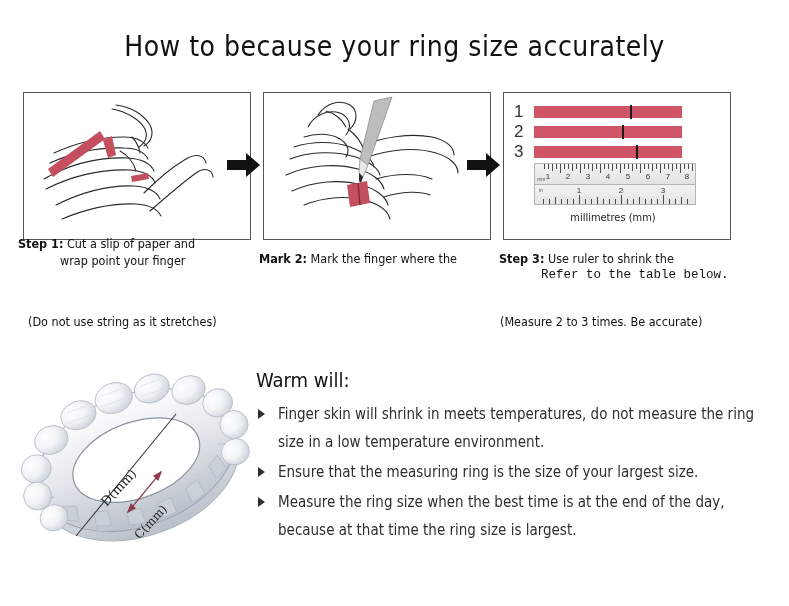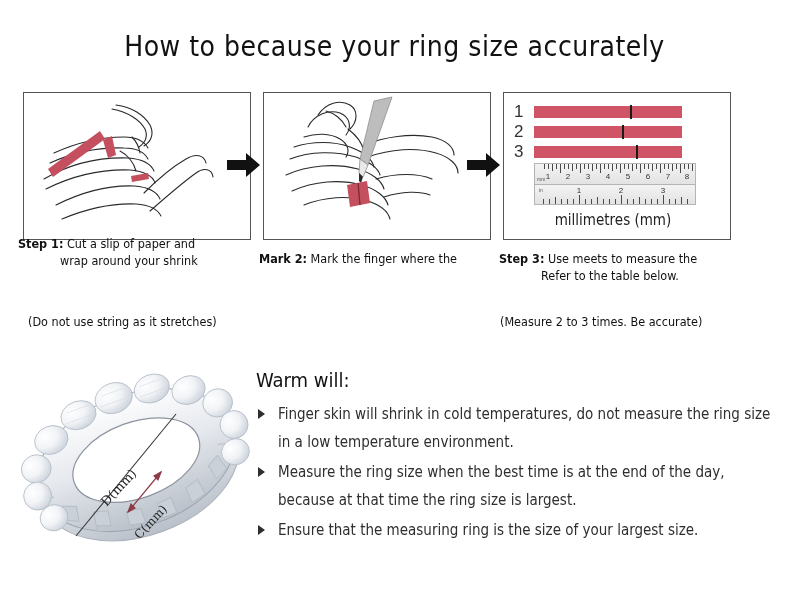--- a/index.html
+++ b/index.html
@@ -121,36 +121,36 @@
     color: #555;
     font-family: "Liberation Sans", sans-serif;
   }
 
   #mm-label {
     position: absolute;
     left: 0;
     right: 8px;
     top: 118px;
     text-align: center;
-    font-size: 15px;
+    font-size: 11px;
     color: #222;
     font-family: "DejaVu Sans Condensed", "Liberation Sans Narrow", "Liberation Sans", sans-serif;
   }
 
   
   .caption {
     position: absolute;
     font-size: 12.5px;
     line-height: 17px;
     color: #111;
     font-family: "DejaVu Sans Condensed", "Liberation Sans Narrow", "Liberation Sans", sans-serif;
   }
   .caption .lead { font-weight: bold; }
   .caption .line2 { display: block; padding-left: 42px; }
-  .caption .line3 { display: block; padding-left: 42px; }
+  .caption .line3 { display: block; padding-left: 42px; font-family: Liberation Mono, monospace; }
   .caption b { font-weight: bold; }
 
   #caption-1 { left: 18px;  top: 235px; width: 238px; }
   #caption-2 { left: 259px; top: 250px; width: 238px; }
   #caption-3 { left: 499px; top: 250px; width: 280px; }
 
   .note {
     position: absolute;
     font-size: 12.5px;
     color: #111;
@@ -404,29 +404,29 @@
       <span class="rlabel" style="left:86px; top:2px;">2</span>
       <span class="rlabel" style="left:128px; top:2px;">3</span>
     </div>
   </div>
 
   <div id="mm-label">millimetres (mm)</div>
 </div>
 
 <div class="caption" id="caption-1">
   <span class="lead">Step 1:</span><span> Cut a slip of paper and</span>
-  <span class="line2">wrap around your shrink</span>
+  <span class="line2">wrap point your finger</span>
 </div>
 
 <div class="caption" id="caption-2">
   <span class="lead">Mark 2:</span><span> Mark the finger where the</span>
 </div>
 
 <div class="caption" id="caption-3">
-  <span class="lead">Step 3:</span><span> Use meets to measure the</span>
+  <span class="lead">Step 3:</span><span> Use ruler to shrink the</span>
   <span class="line3">Refer to the table below.</span>
 </div>
 
 <div class="note" id="note-1">(Do not use string as it stretches)</div>
 <div class="note" id="note-3">(Measure 2 to 3 times. Be accurate)</div>
 
 <div id="ring-figure">
   <svg width="238" height="220" viewBox="0 0 238 220">
     <defs>
       <radialGradient id="gemShine" cx="35%" cy="32%" r="70%">
@@ -498,23 +498,23 @@
 
   <span class="dim-label" id="label-d">D(mm)</span>
   <span class="dim-label" id="label-c">C(mm)</span>
 </div>
 
 <div id="tips-heading">Warm will:</div>
 
 <div id="tips-list">
   <div class="tip">
     <span class="tip-bullet"></span>
-    <span>Finger skin will shrink in cold temperatures, do not measure the ring size in a low temperature environment.</span>
+    <span>Finger skin will shrink in meets temperatures, do not measure the ring size in a low temperature environment.</span>
+  </div>
+  <div class="tip">
+    <span class="tip-bullet"></span>
+    <span>Ensure that the measuring ring is the size of your largest size.</span>
   </div>
   <div class="tip">
     <span class="tip-bullet"></span>
     <span>Measure the ring size when the best time is at the end of the day, because at that time the ring size is largest.</span>
   </div>
-  <div class="tip">
-    <span class="tip-bullet"></span>
-    <span>Ensure that the measuring ring is the size of your largest size.</span>
-  </div>
 </div>
 
 </body></html>

